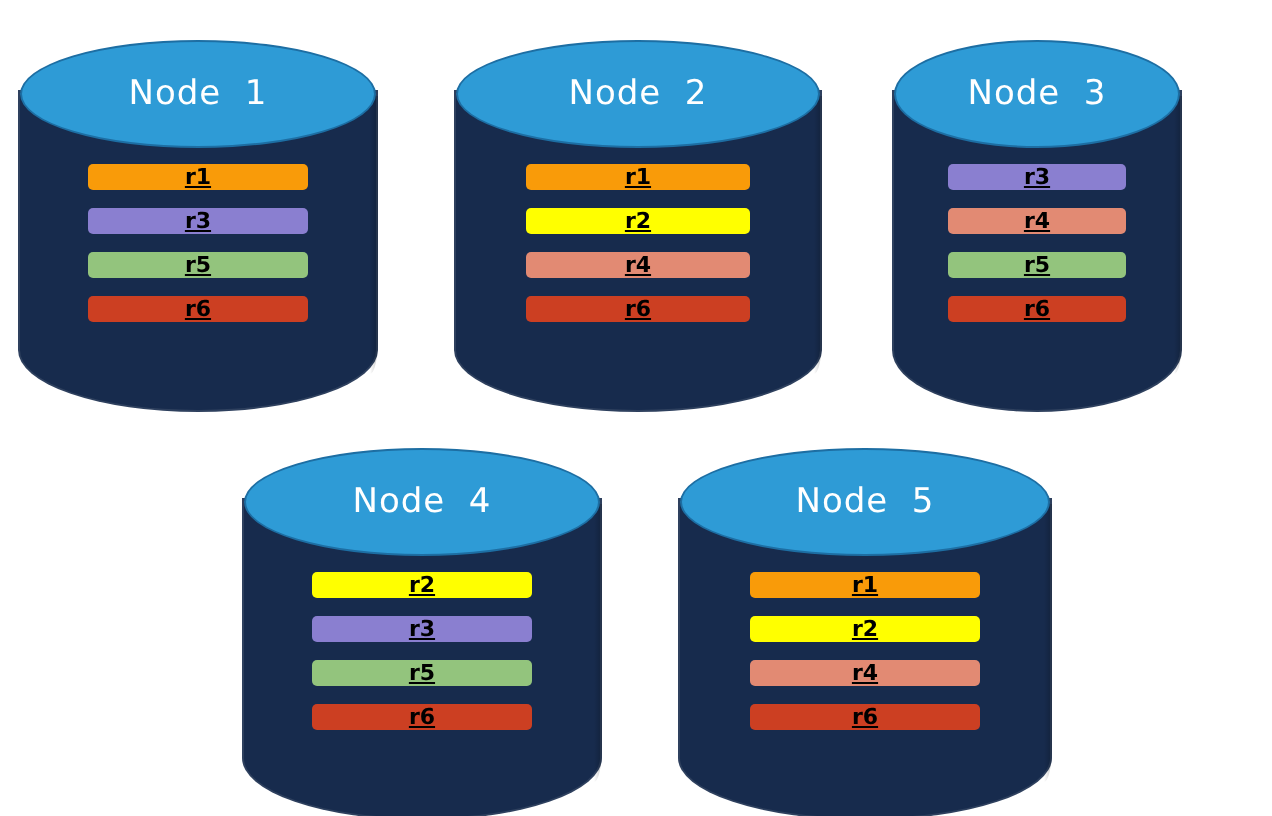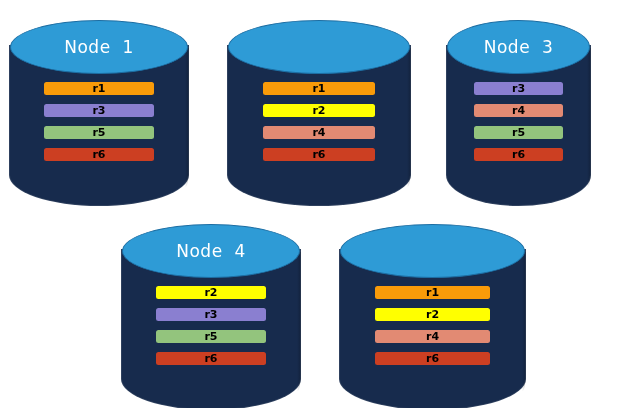--- a/index.html
+++ b/index.html
@@ -108,20 +108,21 @@
     height: 13px;
     border-radius: 2.5px;
     display: flex;
     align-items: center;
     justify-content: center;
     font-size: 11px;
     font-weight: bold;
     color: #000000;
     line-height: 1;
     box-sizing: border-box;
+    text-decoration: underline;
   }
 </style>
 </head>
 <body>
 
 <div id="stage" style="background: rgb(255, 255, 255); margin-top: 12px;">
     <div class="node" style="left: 10px; top: 8px; width: 178px; height: 185px;">
       <div class="cyl">
         <div class="cyl-body" style="background: rgb(23, 43, 77);"></div>
         <div class="cyl-shade"></div>
@@ -134,20 +135,21 @@
         <div class="bar" style="background: rgb(147, 196, 125); color: rgb(0, 0, 0);">r5</div>
         <div class="bar" style="background: rgb(204, 63, 34); color: rgb(0, 0, 0);">r6</div>
       </div>
     </div>
     <div class="node" style="left: 228px; top: 8px; width: 182px; height: 185px;">
       <div class="cyl">
         <div class="cyl-body" style="background: rgb(23, 43, 77);"></div>
         <div class="cyl-shade"></div>
         <div class="cyl-top" style="background: rgb(46, 155, 214); border-color: rgb(29, 110, 163);"></div>
       </div>
+      <div class="node-label" style="color: rgb(255, 255, 255);">Node  2</div>
       <div class="bars">
         <div class="bar" style="background: rgb(249, 155, 9); color: rgb(0, 0, 0);">r1</div>
         <div class="bar" style="background: rgb(255, 255, 0); color: rgb(0, 0, 0);">r2</div>
         <div class="bar" style="background: rgb(226, 138, 115); color: rgb(0, 0, 0);">r4</div>
         <div class="bar" style="background: rgb(204, 63, 34); color: rgb(0, 0, 0);">r6</div>
       </div>
     </div>
     <div class="node" style="left: 447px; top: 8px; width: 143px; height: 185px;">
       <div class="cyl">
         <div class="cyl-body" style="background: rgb(23, 43, 77);"></div>
@@ -175,20 +177,21 @@
         <div class="bar" style="background: rgb(147, 196, 125); color: rgb(0, 0, 0);">r5</div>
         <div class="bar" style="background: rgb(204, 63, 34); color: rgb(0, 0, 0);">r6</div>
       </div>
     </div>
     <div class="node" style="left: 340px; top: 212px; width: 185px; height: 185px;">
       <div class="cyl">
         <div class="cyl-body" style="background: rgb(23, 43, 77);"></div>
         <div class="cyl-shade"></div>
         <div class="cyl-top" style="background: rgb(46, 155, 214); border-color: rgb(29, 110, 163);"></div>
       </div>
+      <div class="node-label" style="color: rgb(255, 255, 255);">Node  5</div>
       <div class="bars">
         <div class="bar" style="background: rgb(249, 155, 9); color: rgb(0, 0, 0);">r1</div>
         <div class="bar" style="background: rgb(255, 255, 0); color: rgb(0, 0, 0);">r2</div>
         <div class="bar" style="background: rgb(226, 138, 115); color: rgb(0, 0, 0);">r4</div>
         <div class="bar" style="background: rgb(204, 63, 34); color: rgb(0, 0, 0);">r6</div>
       </div>
     </div>
   </div>
 
 </body></html>

